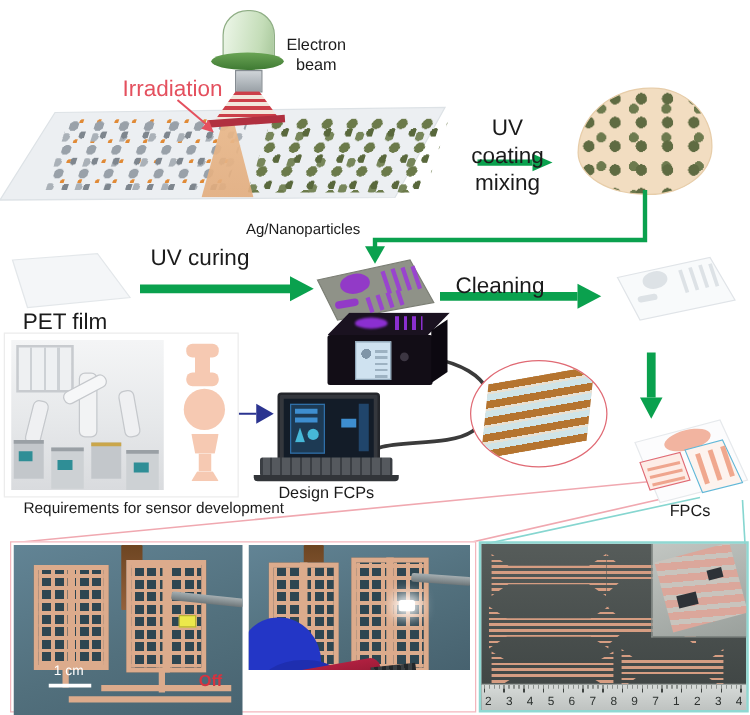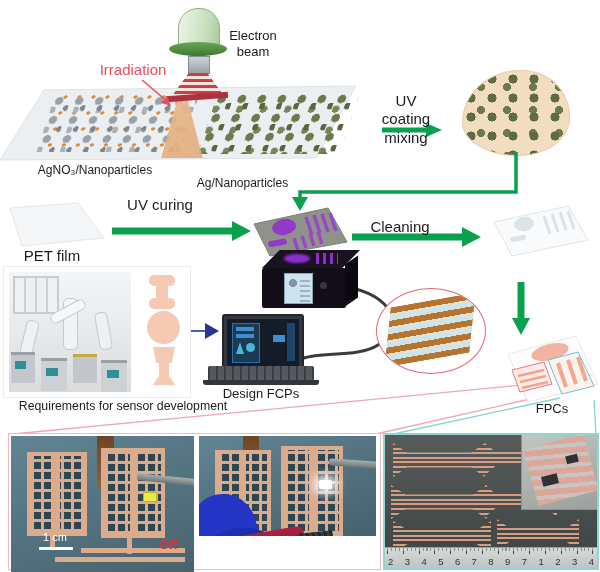--- a/index.html
+++ b/index.html
@@ -1,19 +1,19 @@
 <!DOCTYPE html>
 <html style="--arrow-green: #0aa14e; --accent-red: #e4505e; --navy: #2b3490; --copper: #dcab8c; --copper-dark: #b5742f; --peach: #f6c9b2; --purple: #9333cc; --photo-bg-teal: #52707d; --zoom-pink: #f0a8b0; --zoom-teal: #86d6d0;"><head>
 <meta charset="utf-8">
 <style>
   html,body{margin:0;padding:0;background:#fff;}
   #fig{position:relative;width:600px;height:572px;overflow:hidden;background:#fff;
        font-family:"Liberation Sans",sans-serif;color:#1c1c1c;}
   .a{position:absolute;}
-  .lbl{position:absolute;font-size:15px;line-height:1.22;text-align:center;color:#1b1b1b;}
+  .lbl{position:absolute;font-size:18px;line-height:1.22;text-align:center;color:#1b1b1b;}
   .lbl.big{font-size:13px;}
   svg.ov{position:absolute;left:0;top:0;}
   .gl{stroke:var(--arrow-green,#0aa14e);fill:none;}
   .gf{fill:var(--arrow-green,#0aa14e);}
   .rl{stroke:var(--accent-red,#e4505e);stroke-width:1.6;fill:none;}
   .rf{fill:var(--accent-red,#e4505e);}
   .nl{stroke:var(--navy,#2b3490);stroke-width:1.6;fill:none;}
   .nf{fill:var(--navy,#2b3490);}
   .cable{stroke:#3b3b3b;stroke-width:3;fill:none;stroke-linecap:round;}
   .pl{stroke:var(--zoom-pink,#f0a8b0);stroke-width:1.3;fill:none;}
@@ -300,21 +300,20 @@
         <span>1</span>
         <span>2</span>
         <span>3</span>
         <span>4</span>
       </div>
     </div>
   </div>
 
   <div class="lbl big" style="left:220px;top:28px;width:66px;">Electron beam</div>
   <div class="lbl" style="left:98px;top:61px;width:70px;color:var(--accent-red,#e4505e);">Irradiation</div>
-  <div class="lbl" style="left:20px;top:163px;width:150px;font-size:12px;">AgNO₃/Nanoparticles</div>
   <div class="lbl" style="left:180px;top:176px;width:125px;font-size:12px;">Ag/Nanoparticles</div>
   <div class="lbl" style="left:370px;top:92px;width:72px;">UV coating mixing</div>
   <div class="lbl" style="left:12px;top:247px;width:80px;">PET film</div>
   <div class="lbl" style="left:115px;top:196px;width:90px;">UV curing</div>
   <div class="lbl" style="left:360px;top:218px;width:80px;">Cleaning</div>
   <div class="lbl big" style="left:205px;top:386px;width:112px;">Design FCPs</div>
   <div class="lbl big" style="left:526px;top:401px;width:52px;">FPCs</div>
   <div class="lbl" style="left:4px;top:399px;width:238px;font-size:12.3px;">Requirements for sensor development</div>
 
 </div>

